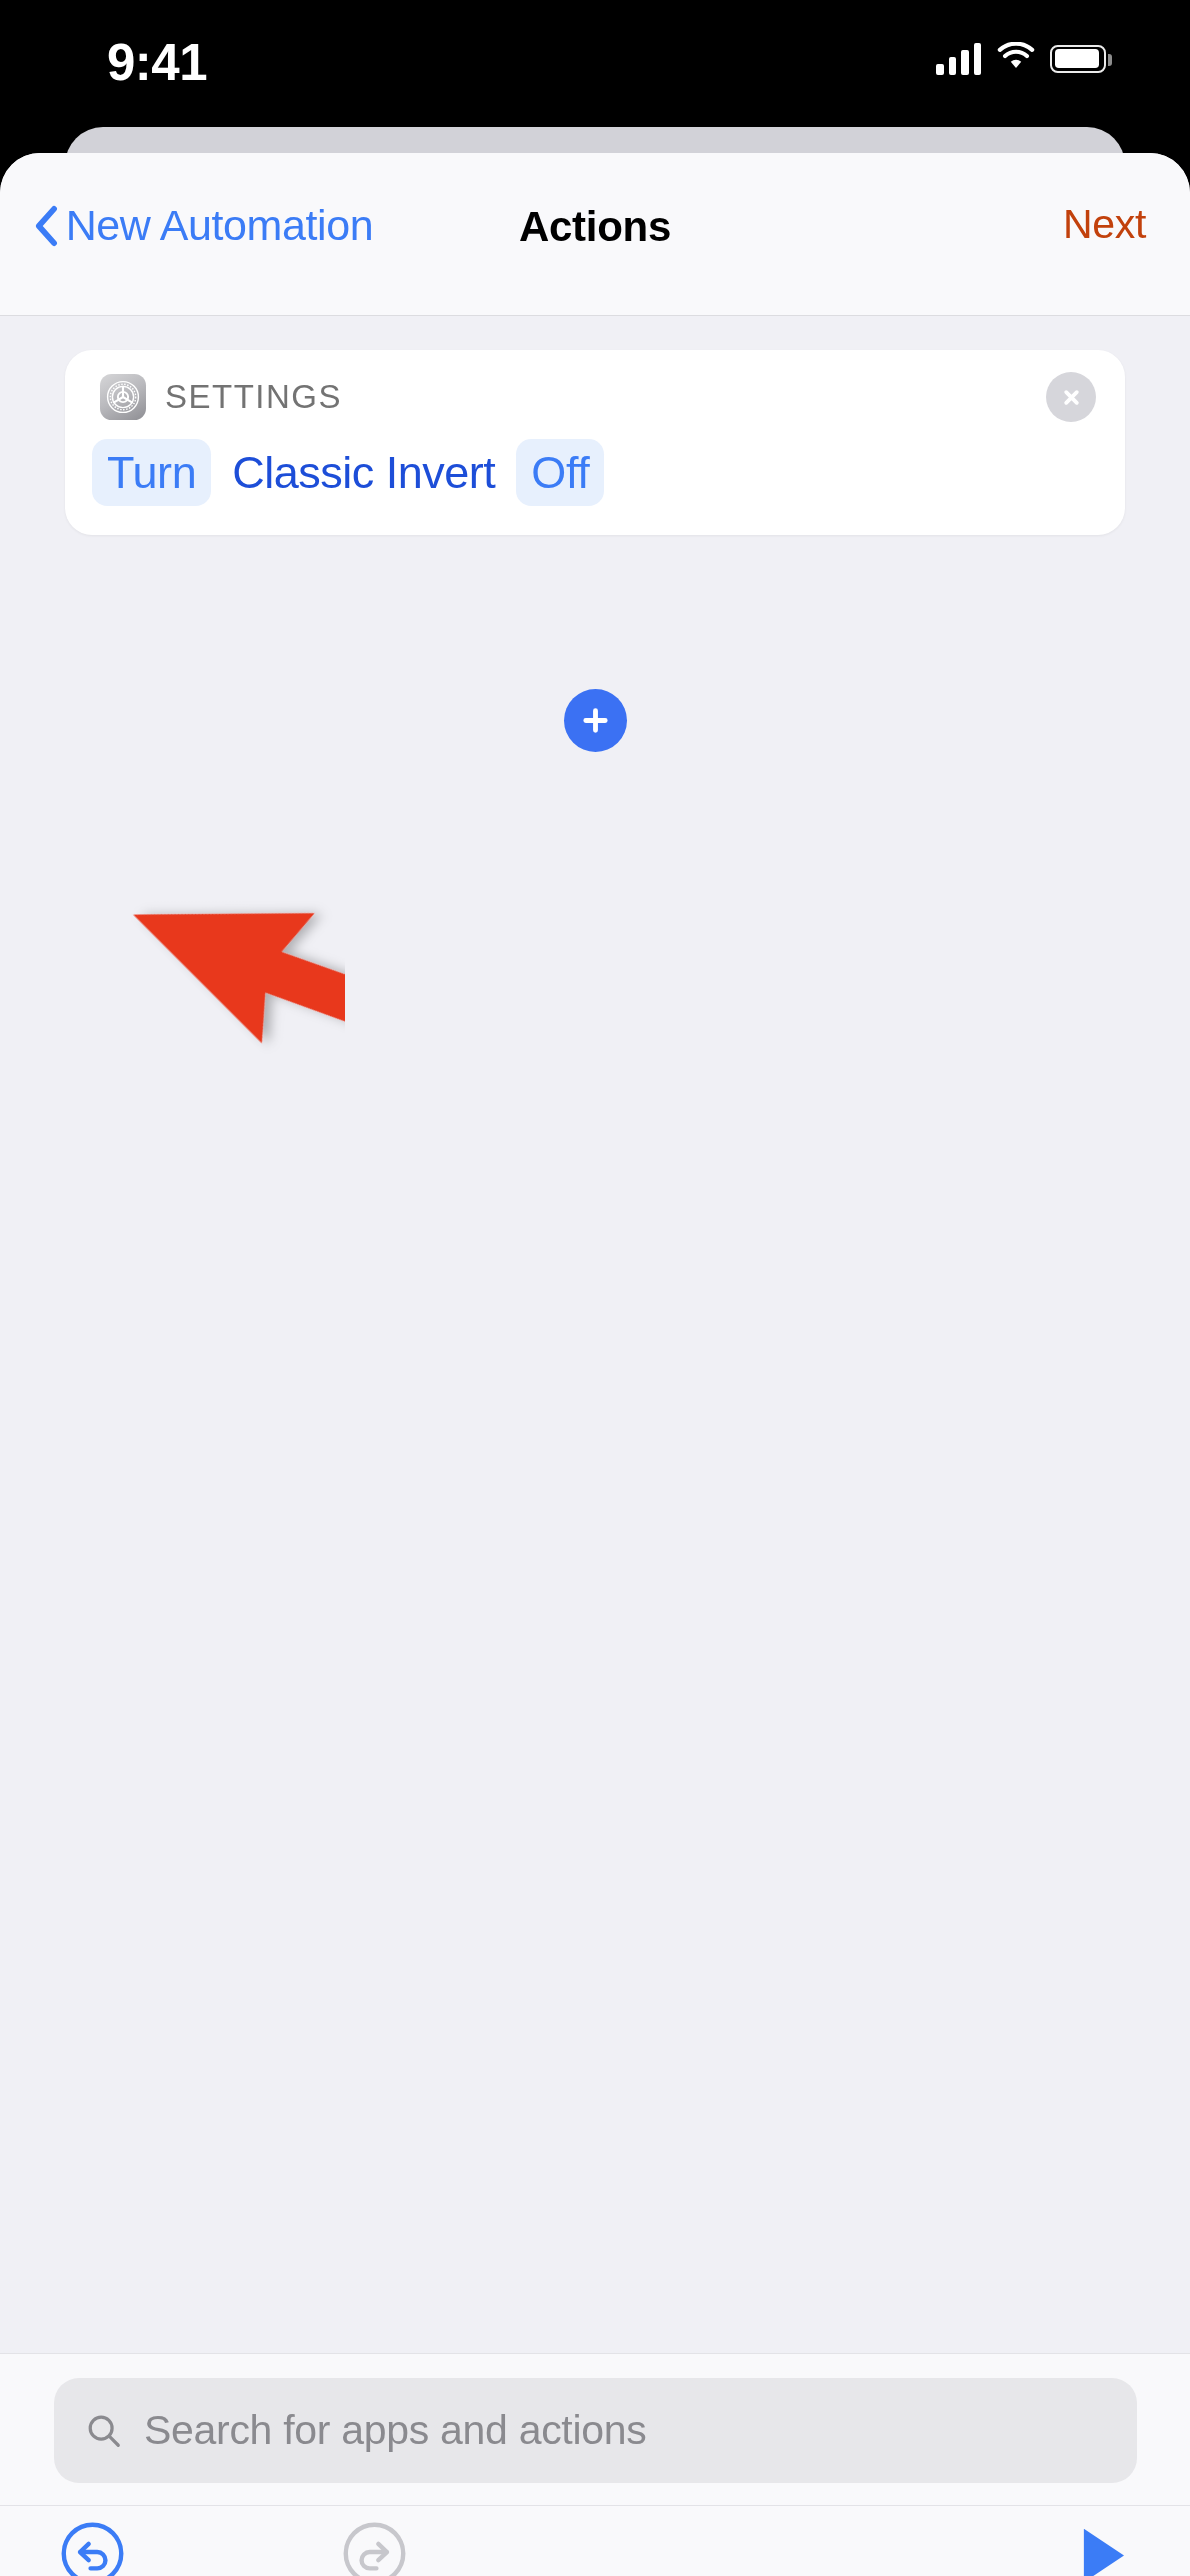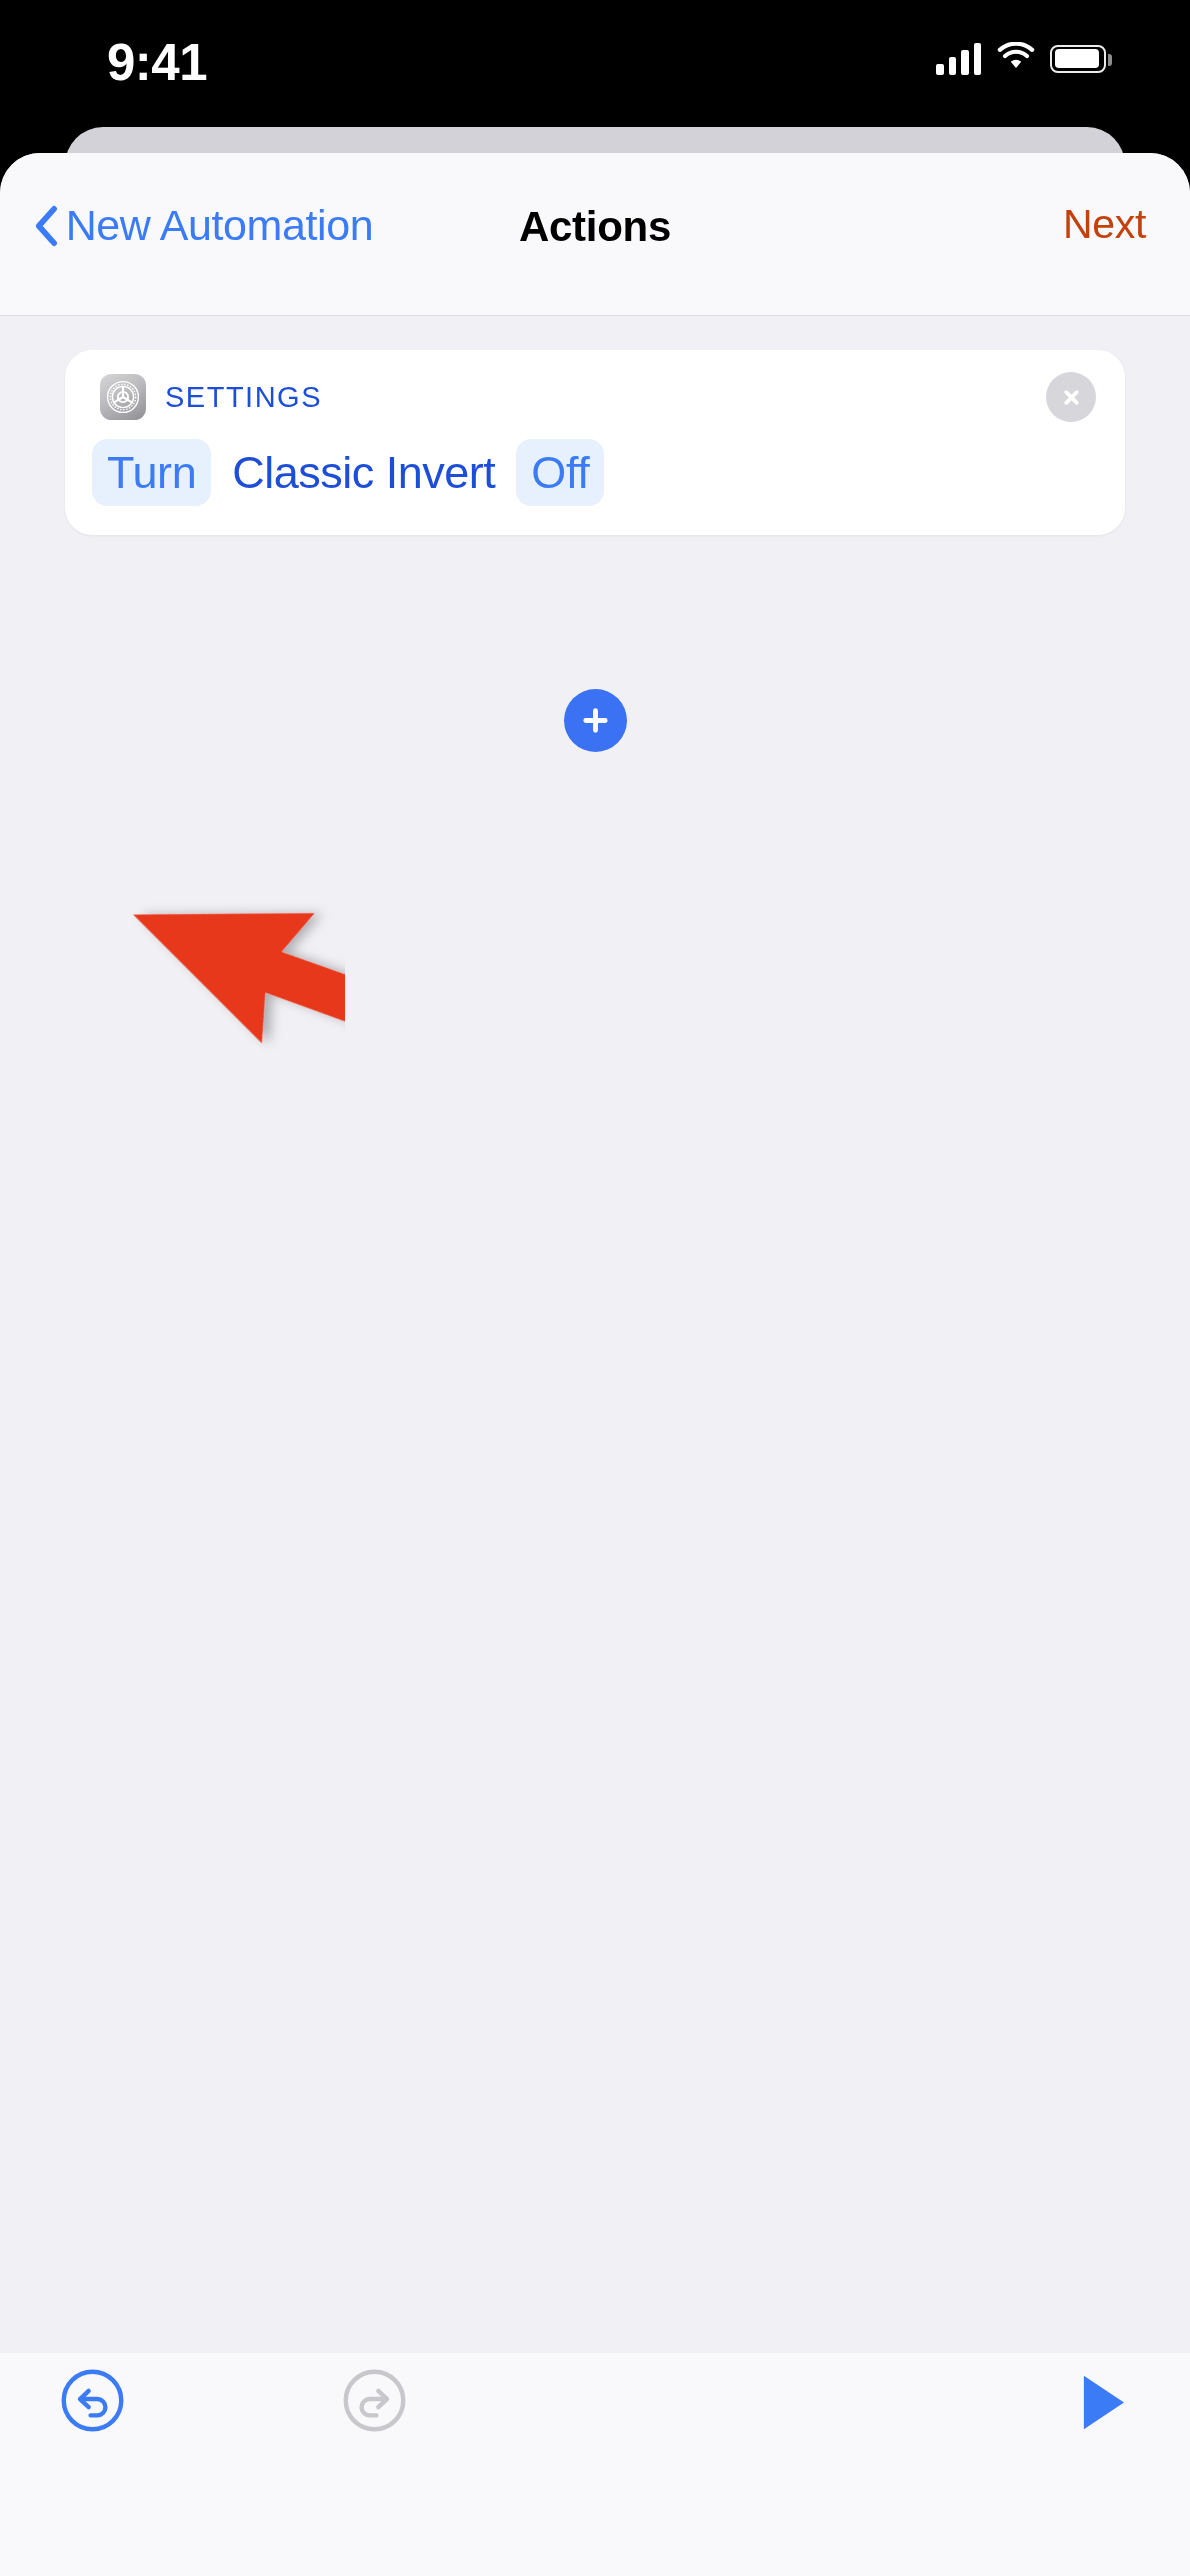--- a/index.html
+++ b/index.html
@@ -118,21 +118,21 @@
   }
   .settings-icon {
     position:relative;
     width:46px; height:46px; border-radius:11.5px;
     background:linear-gradient(150deg,#d6d6d8 0%,#b9b9bd 48%,#8e8e93 100%);
     display:flex; align-items:center; justify-content:center;
     flex:none;
   }
   .settings-icon svg { display:block; }
   .card-app-name {
-    font-size:29px; color:#1d4ed8; letter-spacing:1.5px;
+    font-size:33px; color:#737373; letter-spacing:1.5px;
   }
   .card-close {
     position:absolute; right:29px; top:22px;
     width:50px; height:50px; border-radius:50%;
     background:#d6d6db;
     display:flex; align-items:center; justify-content:center;
     cursor:pointer;
   }
   .card-body {
     position:absolute; left:27px; top:86px;
@@ -287,20 +287,29 @@
             <filter id="cshadow" x="-25%" y="-25%" width="160%" height="160%">
               <feDropShadow dx="5" dy="6" stdDeviation="6" flood-color="#000" flood-opacity="0.28"></feDropShadow>
             </filter>
           </defs>
           <path d="M108 13 L108 203 L148 168 L190 258 L232 238 L190 150 L243 146 Z" fill="#E8381F" filter="url(#cshadow)" transform="rotate(-45 130 120)"></path>
         </svg>
       </div>
 
     </div>
 
+    <div class="search-area">
+      <div class="search-field">
+        <svg width="38" height="38" viewBox="0 0 40 40">
+          <circle cx="17" cy="17" r="11.5" stroke="#8a8a8f" stroke-width="3.4" fill="none"></circle>
+          <line x1="25.5" y1="25.5" x2="35" y2="35" stroke="#8a8a8f" stroke-width="3.4" stroke-linecap="round"></line>
+        </svg>
+        <span class="search-placeholder">Search for apps and actions</span>
+      </div>
+    </div>
 
     <div class="toolbar">
 
       <div class="tb-undo">
         <svg width="69" height="69" viewBox="0 0 72 72">
           <circle cx="36" cy="36" r="30" stroke="#3b7cf6" stroke-width="4.6" fill="none"></circle>
           <path d="M32 26 L23 34.5 L32 43" stroke="#3b7cf6" stroke-width="4.6" fill="none" stroke-linecap="round" stroke-linejoin="round"></path>
           <path d="M23.5 34.5 H41 a8.5 8.5 0 0 1 0 17 H34" stroke="#3b7cf6" stroke-width="4.6" fill="none" stroke-linecap="round"></path>
         </svg>
       </div>

